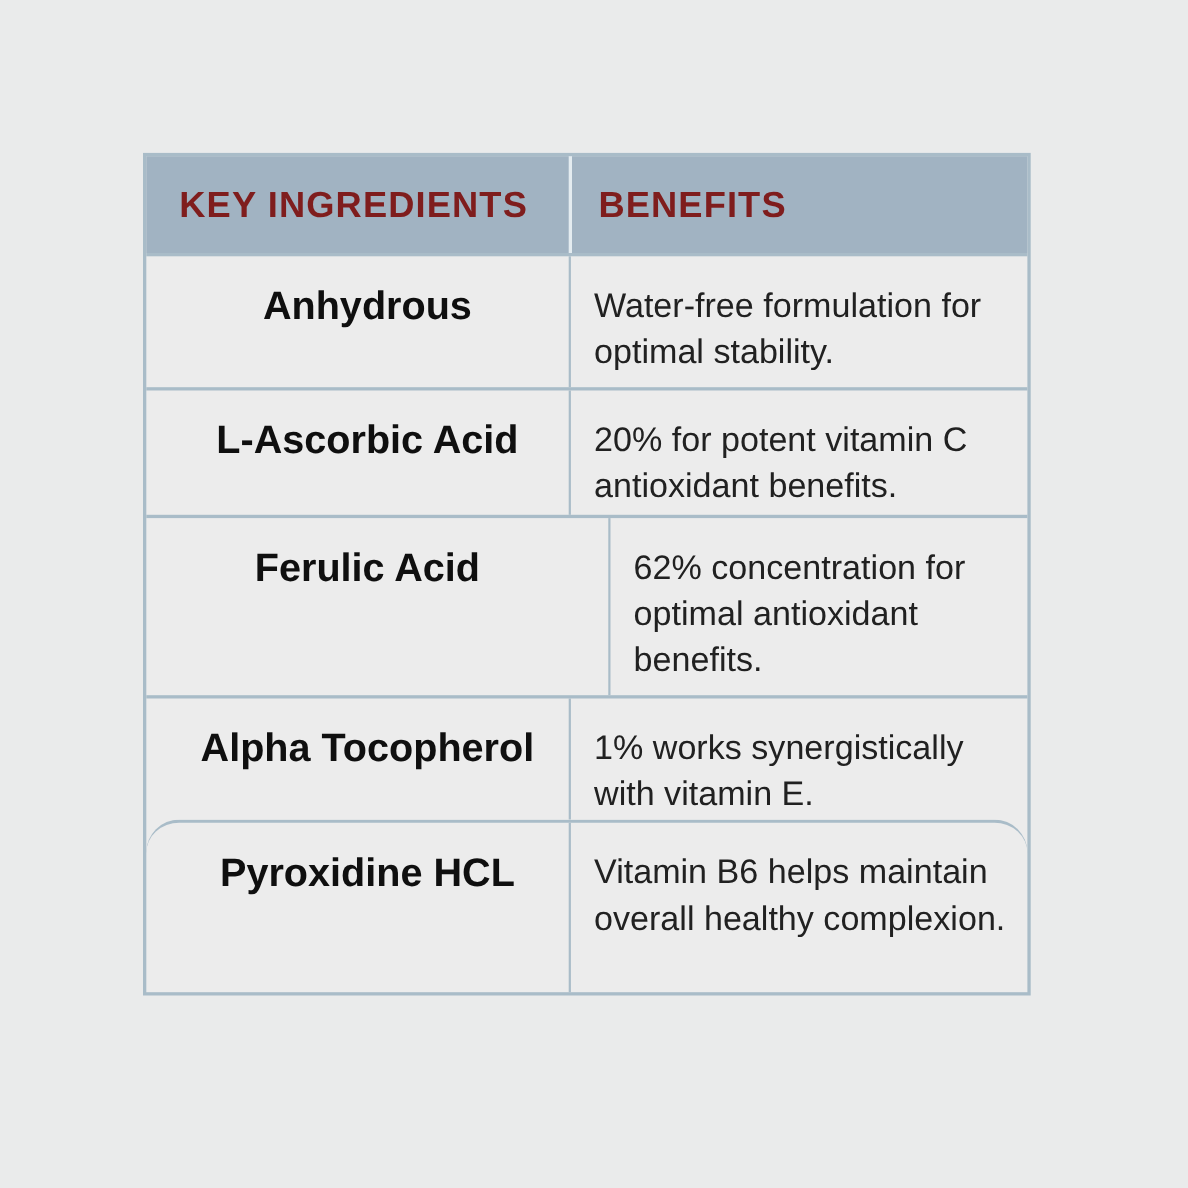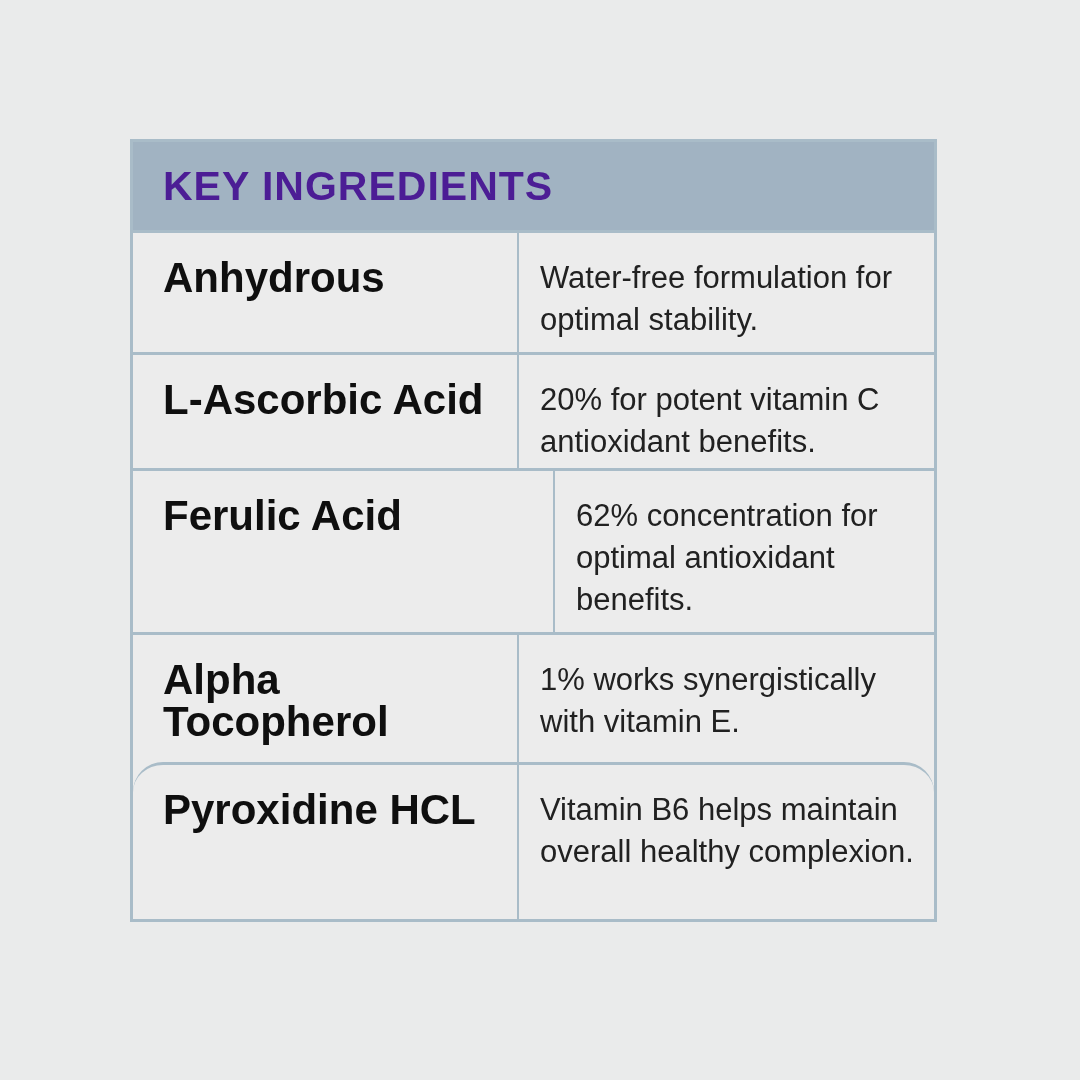--- a/index.html
+++ b/index.html
@@ -28,22 +28,22 @@
     box-sizing: border-box;
   }
   .thead {
     height: 88px;
     background: #a1b3c2;
   }
   .th {
     display: flex;
     align-items: center;
     box-sizing: border-box;
-    color: #4c1d95;
-    font-size: 41px;
+    color: #7f1d1d;
+    font-size: 33px;
     font-weight: bold;
     letter-spacing: 1px;
     white-space: nowrap;
   }
   .col-left {
     flex: 0 0 384px;
     box-sizing: border-box;
   }
   .col-right {
     flex: 1 1 auto;
@@ -56,48 +56,50 @@
   .body-row {
     border-top: 3px solid #a9bcc8;
   }
   .td {
     box-sizing: border-box;
     padding-top: 24px;
   }
   .td.col-left {
     padding-left: 30px;
     padding-right: 12px;
-    font-size: 42px;
+    font-size: 36px;
     font-weight: bold;
     color: #0f0f0f;
     line-height: 42px;
+    text-align: center;
   }
   .td.col-right {
     border-left: 2px solid #a9bcc8;
     padding-left: 21px;
     padding-right: 16px;
     font-size: 31px;
     font-weight: normal;
     color: #212121;
     line-height: 42px;
   }
   .r1 { height: 122px; }
   .r2 { height: 116px; }
   .r3 { height: 164px; gap: 36px; }
-  .r4 { height: 130px; }
+  .r4 { height: 113px; }
   .r5 { height: 157px; border-radius: 30px; }
 </style>
 </head>
 <body>
 
 <div class="canvas">
   <div class="ing-table">
 
     <div class="trow thead">
       <div class="th col-left">KEY INGREDIENTS</div>
+      <div class="th col-right">BENEFITS</div>
     </div>
 
     <div class="trow body-row r1">
       <div class="td col-left">Anhydrous</div>
       <div class="td col-right">Water-free formulation for optimal stability.</div>
     </div>
 
     <div class="trow body-row r2">
       <div class="td col-left">L-Ascorbic Acid</div>
       <div class="td col-right">20% for potent vitamin C antioxidant benefits.</div>

